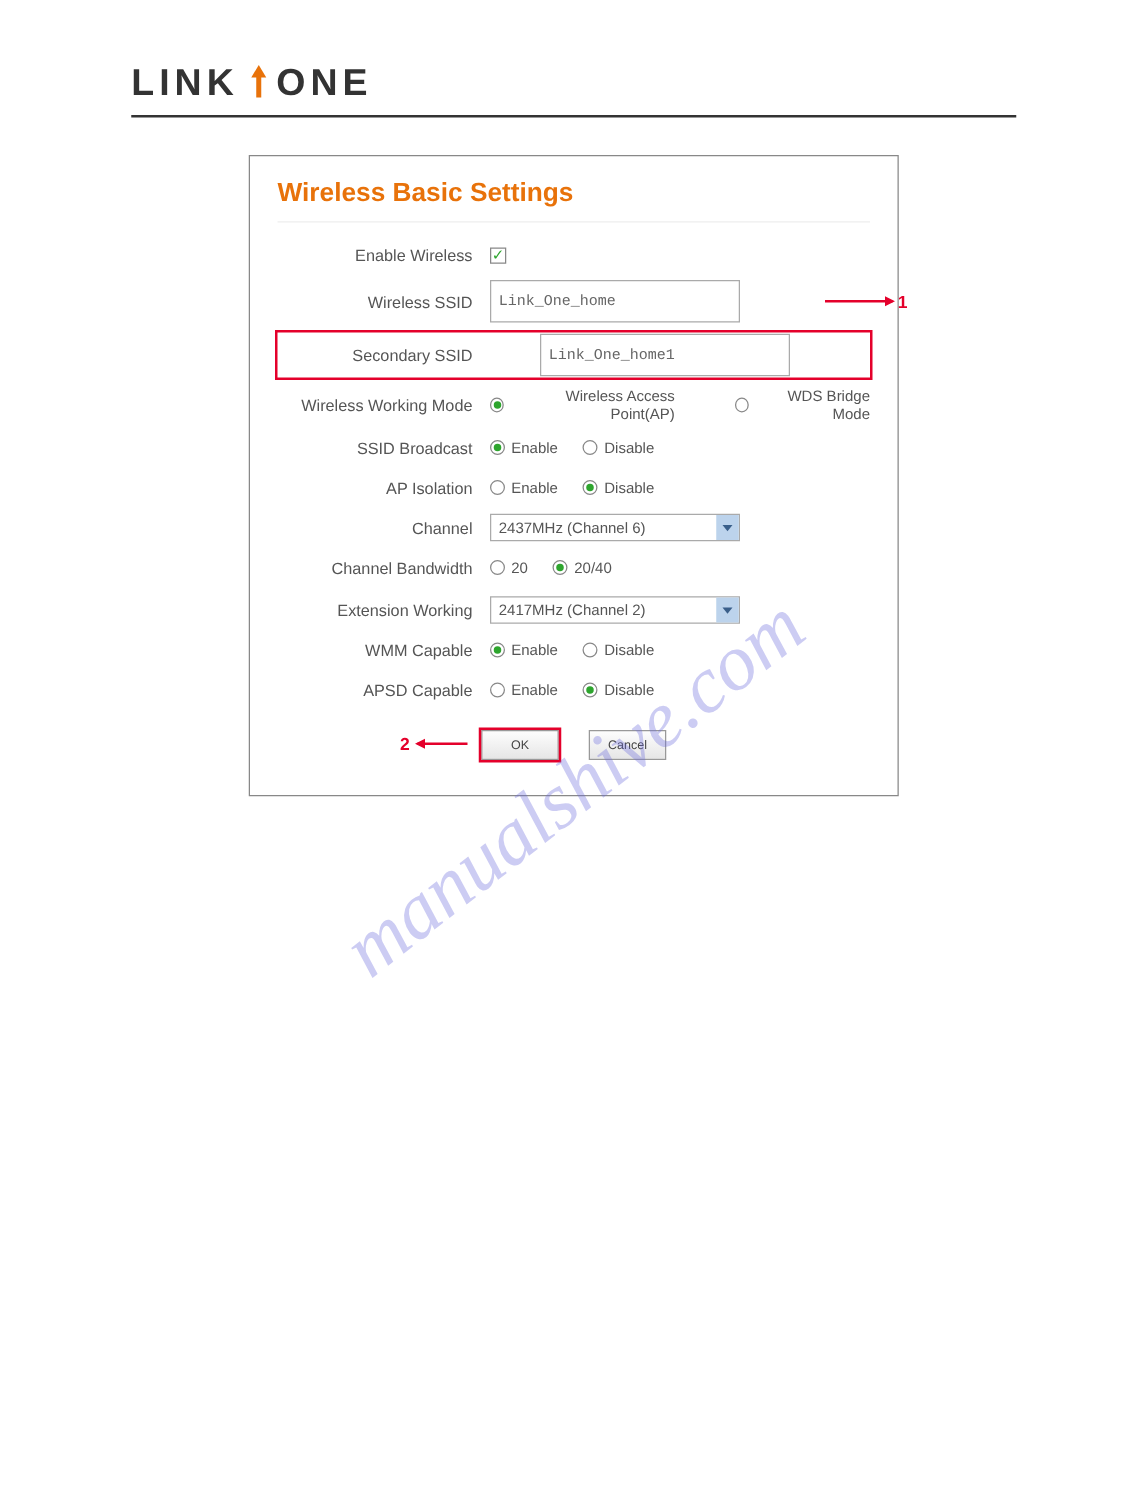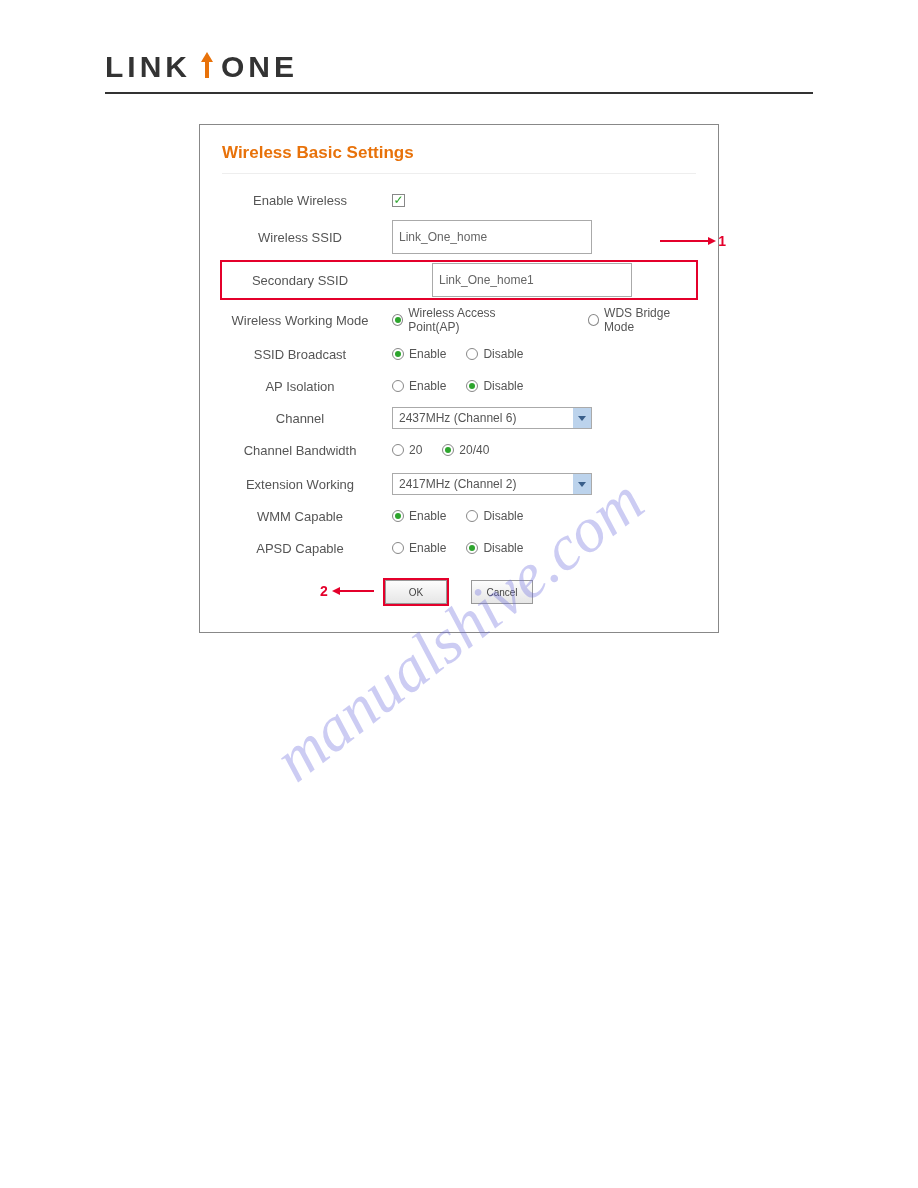--- a/index.html
+++ b/index.html
@@ -57,52 +57,52 @@
   }
   .panel {
     width: 520px;
     border: 1px solid #888;
     padding: 18px 22px 28px 22px;
     position: relative;
   }
   .panel-title {
     color: #e8720a;
     font-weight: bold;
-    font-size: 17px;
+    font-size: 21px;
     padding-bottom: 10px;
     border-bottom: 1px solid #eee;
     margin-bottom: 14px;
   }
   .row {
     display: flex;
     align-items: center;
     margin-bottom: 8px;
     min-height: 24px;
   }
   .lbl {
     width: 170px;
-    text-align: center;
+    text-align: right;
     padding-right: 14px;
     color: #555;
   }
   .ctrl {
     flex: 1;
     display: flex;
     align-items: center;
     gap: 20px;
     position: relative;
   }
   input[type=text] {
     width: 200px;
     height: 34px;
     border: 1px solid #aaa;
     padding: 0 6px;
     font-size: 12px;
     color: #666;
-    font-family: Liberation Sans, sans-serif;
+    font-family: Liberation Mono, monospace;
   }
   .select {
     width: 200px;
     height: 22px;
     border: 1px solid #aaa;
     display: flex;
     align-items: center;
     justify-content: space-between;
     padding-left: 6px;
     font-size: 12px;
@@ -119,20 +119,21 @@
     border-left: 4px solid transparent;
     border-right: 4px solid transparent;
     border-top: 5px solid #3a5f8a;
   }
   .radio {
     display: inline-flex;
     align-items: center;
     gap: 5px;
     font-size: 12px;
     color: #555;
+    text-align: right;
   }
   .rdot {
     width: 12px; height: 12px;
     border: 1px solid #888;
     border-radius: 50%;
     display: inline-flex;
     align-items: center;
     justify-content: center;
   }
   .rdot.sel::after {

